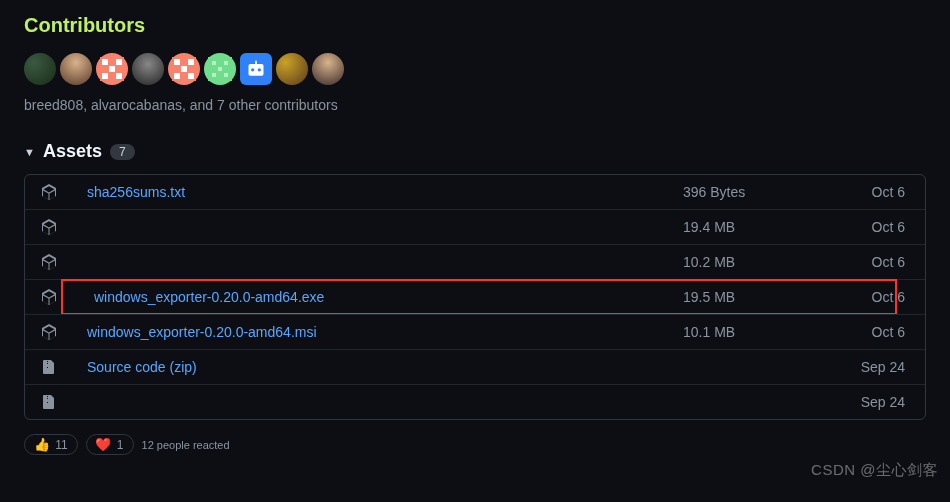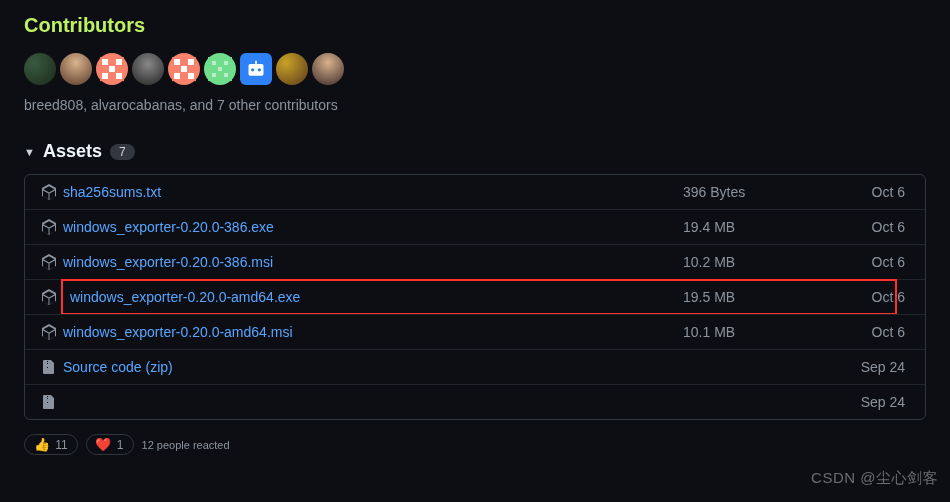--- a/index.html
+++ b/index.html
@@ -114,20 +114,21 @@
   .asset-row:first-child { border-top: none; }
   .asset-row .icon {
     color: #8b949e;
     margin-right: 6px;
     display: inline-flex;
   }
   .asset-row a.filename {
     color: #58a6ff;
     text-decoration: none;
     font-weight: 500;
+    margin-left: 24px;
   }
   .asset-row .sourcecode {
     font-weight: 600;
   }
   .asset-row .sourcecode .fmt {
     font-weight: 400;
     text-align: center;
   }
   .asset-size {
     position: absolute;
@@ -169,21 +170,21 @@
     cursor: pointer;
   }
   .reaction-btn .emoji { font-size: 13px; }
   .react-summary {
     color: #8b949e;
     font-size: 11px;
   }
   .watermark {
     position: absolute;
     right: 12px;
-    bottom: 14px;
+    bottom: 22px;
     color: rgba(200,200,200,0.5);
     font-size: 15px;
     letter-spacing: 0.5px;
   }
   svg { display: block; }
 </style>
 </head>
 <body>
 
 <div class="container">
@@ -232,31 +233,29 @@
         <a class="filename" href="#"><span>sha256sums.txt</span></a>
         <span class="asset-size">396 Bytes</span>
         <span class="asset-date">Oct 6</span>
       </div>
       <div class="asset-row">
         <span class="icon">
           <svg width="16" height="16" viewBox="0 0 16 16" fill="currentColor">
             <path d="M8 0l7 4v8l-7 4-7-4V4l7-4zM2.5 5.3L8 8.4l5.5-3.1L8 2.2 2.5 5.3zM2 6.5v6l5.5 3.1V9.6L2 6.5zm6.5 9.1L14 12.5v-6L8.5 9.6v6z"></path>
           </svg>
         </span>
-        <a class="filename" href="#"><span>windows_exporter-0.20.0-386.exe</span></a>
         <span class="asset-size">19.4 MB</span>
         <span class="asset-date">Oct 6</span>
       </div>
       <div class="asset-row">
         <span class="icon">
           <svg width="16" height="16" viewBox="0 0 16 16" fill="currentColor">
             <path d="M8 0l7 4v8l-7 4-7-4V4l7-4zM2.5 5.3L8 8.4l5.5-3.1L8 2.2 2.5 5.3zM2 6.5v6l5.5 3.1V9.6L2 6.5zm6.5 9.1L14 12.5v-6L8.5 9.6v6z"></path>
           </svg>
         </span>
-        <a class="filename" href="#"><span>windows_exporter-0.20.0-386.msi</span></a>
         <span class="asset-size">10.2 MB</span>
         <span class="asset-date">Oct 6</span>
       </div>
       <div class="asset-row" style="position: relative; gap: 7px;">
         <span class="icon">
           <svg width="16" height="16" viewBox="0 0 16 16" fill="currentColor">
             <path d="M8 0l7 4v8l-7 4-7-4V4l7-4zM2.5 5.3L8 8.4l5.5-3.1L8 2.2 2.5 5.3zM2 6.5v6l5.5 3.1V9.6L2 6.5zm6.5 9.1L14 12.5v-6L8.5 9.6v6z"></path>
           </svg>
         </span>
         <a class="filename" href="#"><span>windows_exporter-0.20.0-amd64.exe</span></a>

